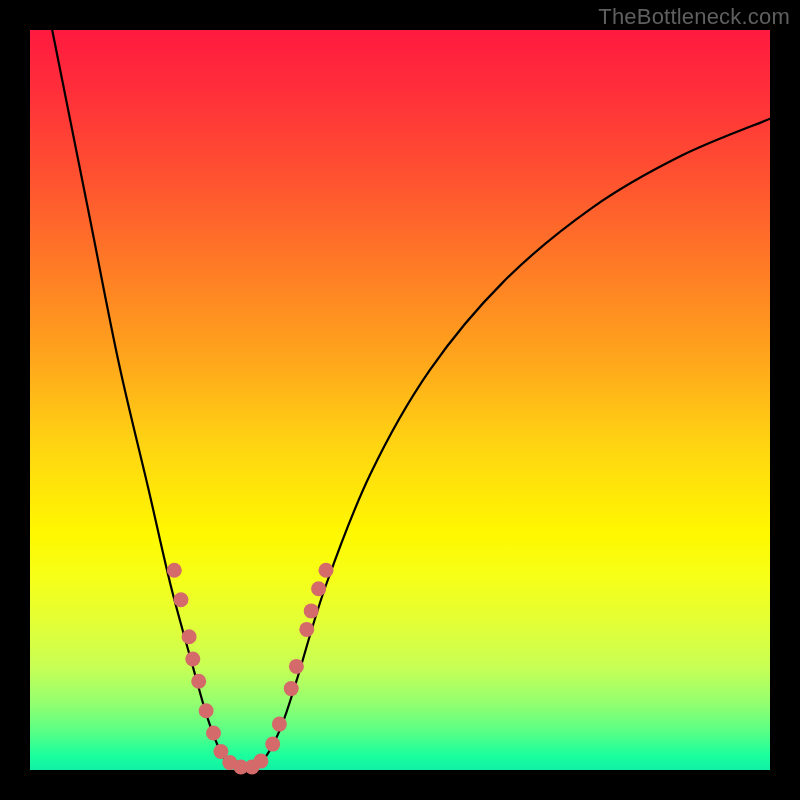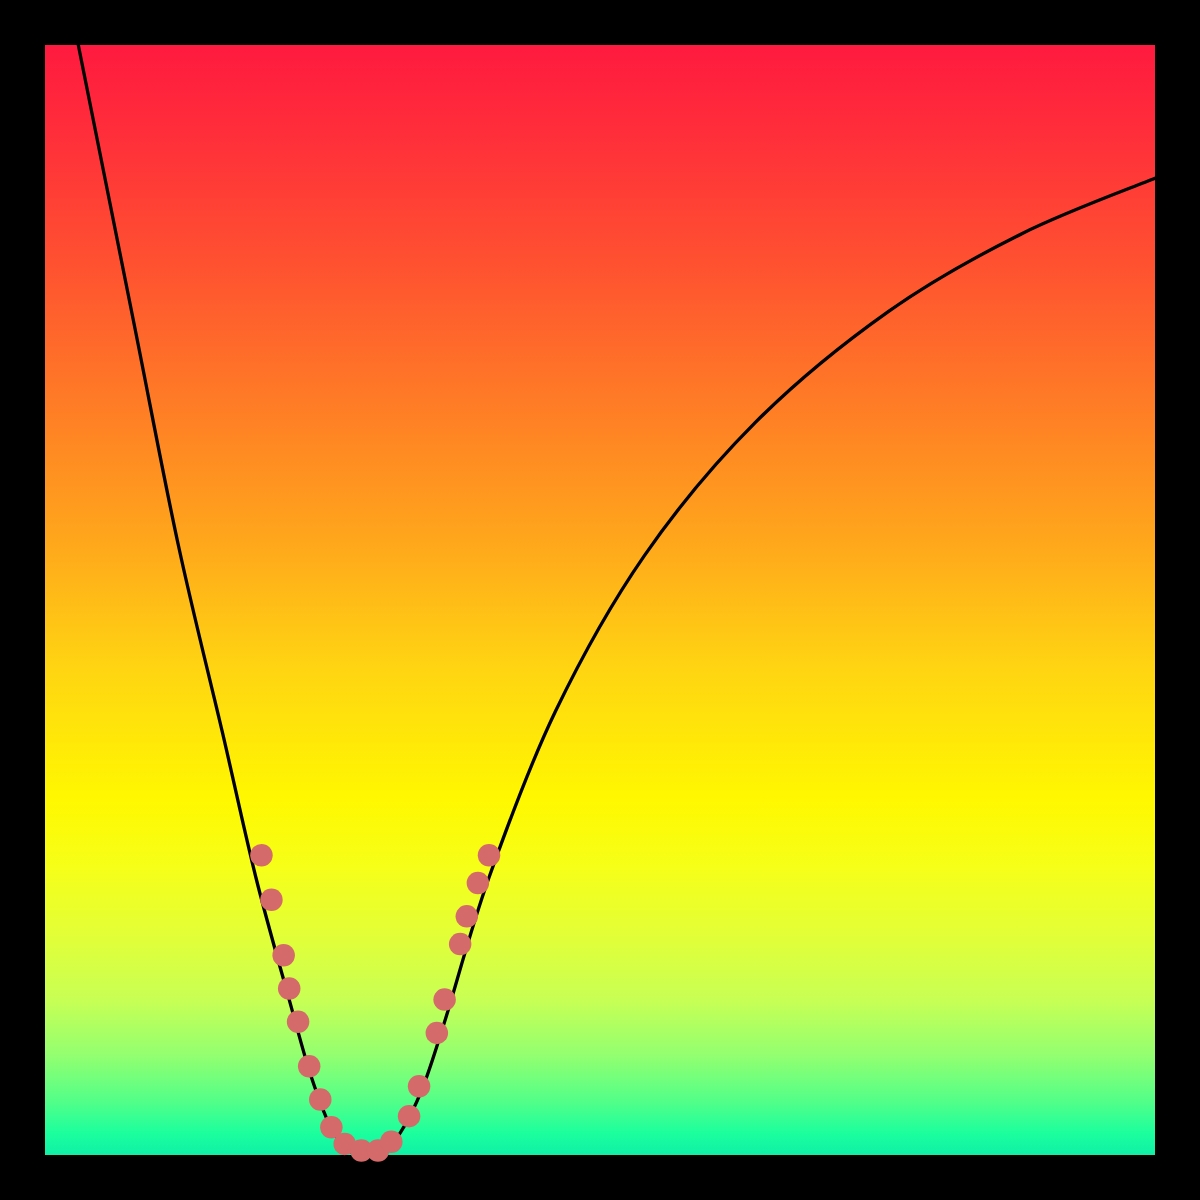--- a/index.html
+++ b/index.html
@@ -68,20 +68,21 @@
   .marker {
     fill: #d46a6a;
     stroke: none;
   }
 </style>
 </head>
 <body>
 
 <div class="frame">
 
+  <div class="watermark">TheBottleneck.com</div>
 
   <div class="plot-area">
     <svg class="curve" viewBox="0 0 740 740">
       <path id="main-curve" class="curve-path" d="M 22.2 0 C 28.366666666666667 30.833333333333332, 48.1 129.5, 59.2 185 C 70.3 240.5, 78.93333333333334 287.3666666666666, 88.8 332.99999999999994 C 98.66666666666666 378.63333333333327, 109.76666666666668 421.8, 118.4 458.8 C 127.03333333333333 495.8, 133.2 525.4, 140.6 555 C 148 584.6, 156.63333333333335 614.1999999999999, 162.8 636.4 C 168.96666666666667 658.6, 172.66666666666666 673.4000000000001, 177.6 688.2 C 182.53333333333333 703, 187.46666666666667 716.5666666666667, 192.4 725.2 C 197.33333333333334 733.8333333333334, 202.26666666666668 737.5333333333333, 207.20000000000002 740 C 212.13333333333335 742.4666666666667, 217.06666666666666 742.4666666666667, 222 740 C 226.93333333333334 737.5333333333333, 231.86666666666667 732.6, 236.8 725.2 C 241.73333333333335 717.8000000000001, 246.66666666666669 707.9333333333334, 251.60000000000002 695.6 C 256.53333333333336 683.2666666666667, 259 674.6333333333334, 266.4 651.2 C 273.79999999999995 627.7666666666667, 283.66666666666663 589.5333333333333, 296 555 C 308.33333333333337 520.4666666666667, 323.1333333333334 479.76666666666665, 340.40000000000003 444 C 357.6666666666667 408.23333333333335, 377.40000000000003 372.46666666666664, 399.6 340.4 C 421.8 308.3333333333333, 446.4666666666667 278.7333333333333, 473.6 251.59999999999997 C 500.73333333333335 224.46666666666664, 532.8 198.56666666666666, 562.4 177.60000000000002 C 592 156.63333333333338, 621.6 140.60000000000008, 651.2 125.80000000000007 C 680.8000000000001 111.00000000000006, 725.2 94.96666666666664, 740 88.79999999999995"></path>
       <g id="marker-group">
           <circle cx="144.3" cy="540.2" r="7.5" class="marker"></circle>
           <circle cx="150.95999999999998" cy="569.8" r="7.5" class="marker"></circle>
           <circle cx="159.1" cy="606.8" r="7.5" class="marker"></circle>
           <circle cx="162.8" cy="629" r="7.5" class="marker"></circle>
           <circle cx="168.72" cy="651.2" r="7.5" class="marker"></circle>

